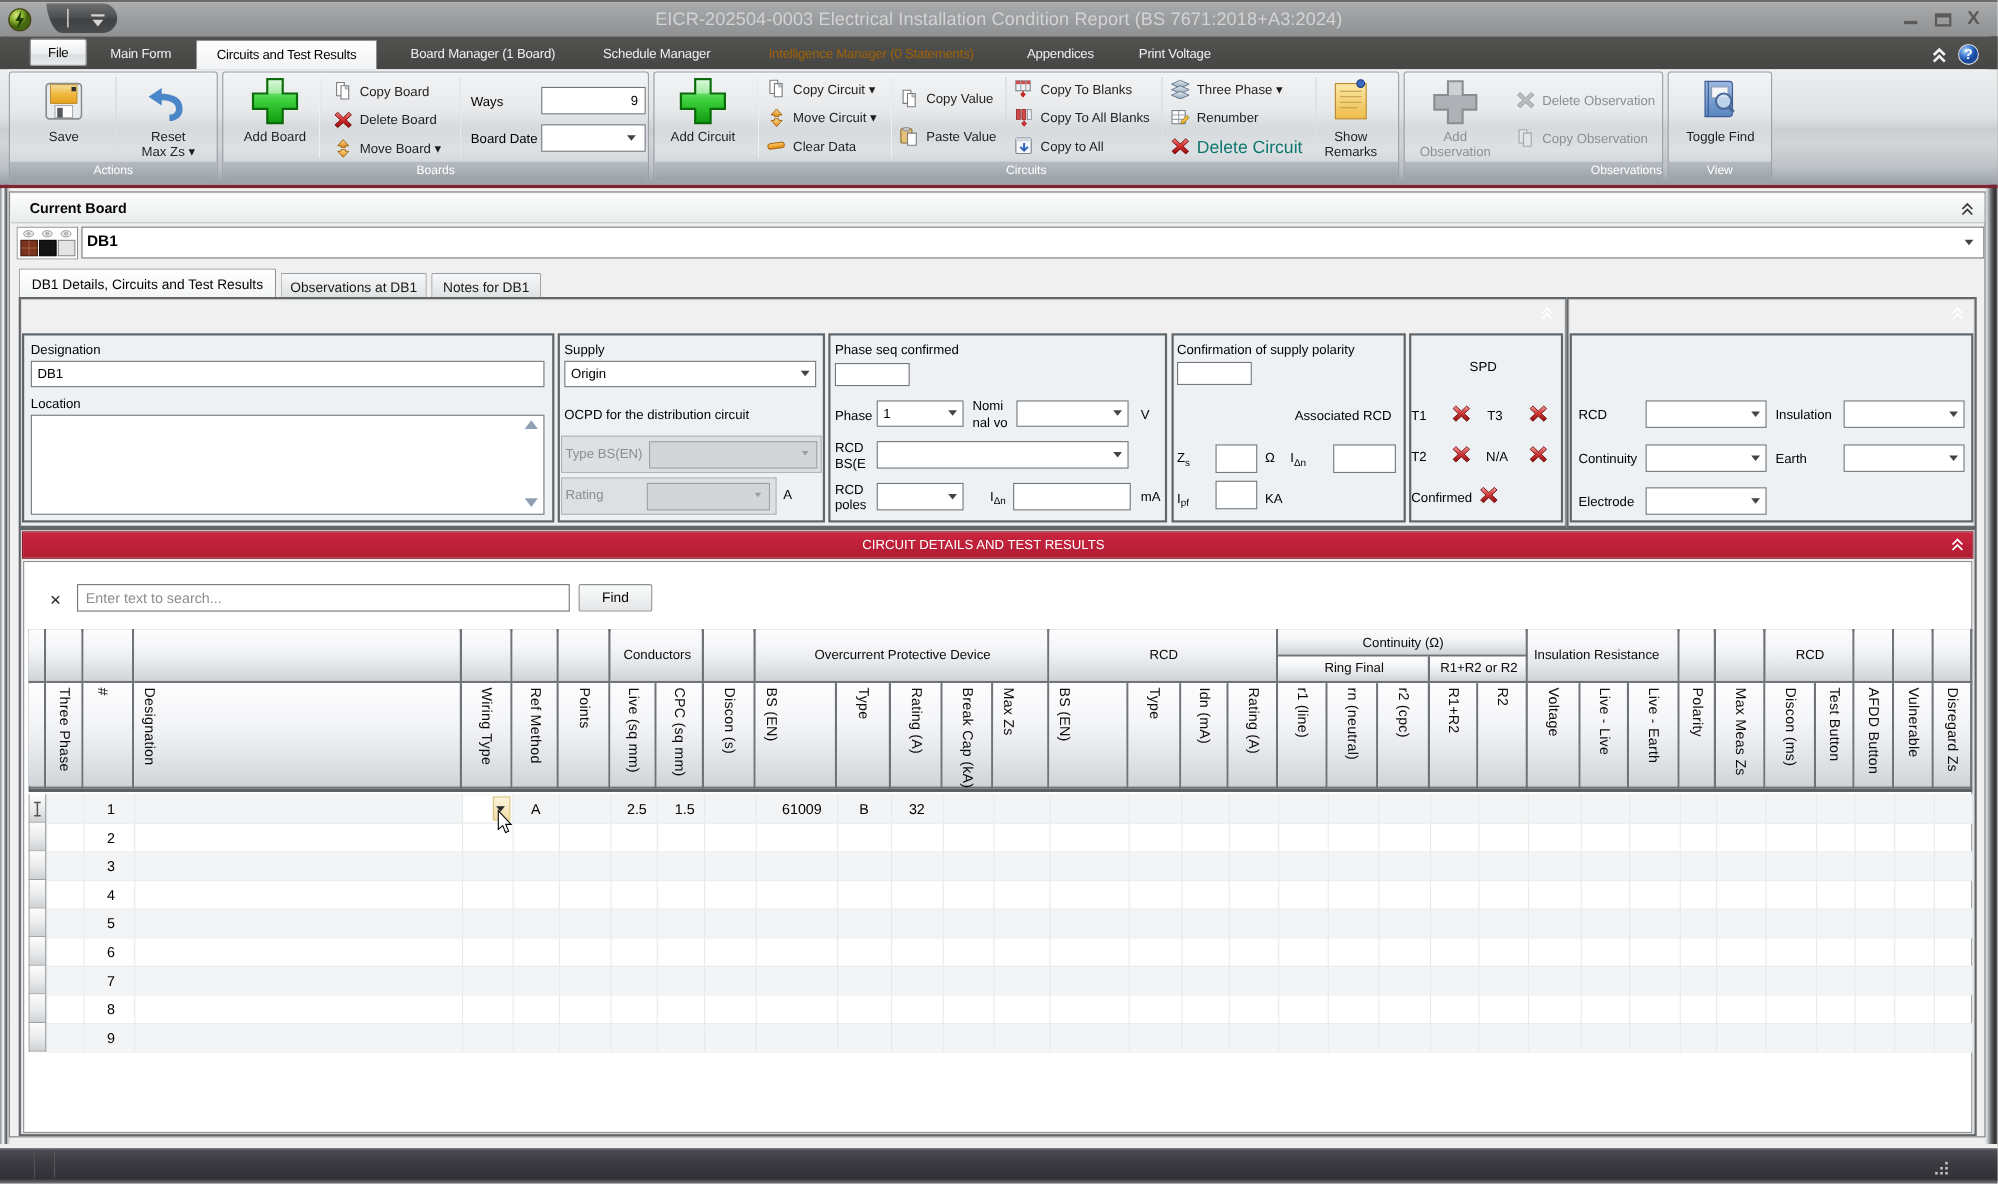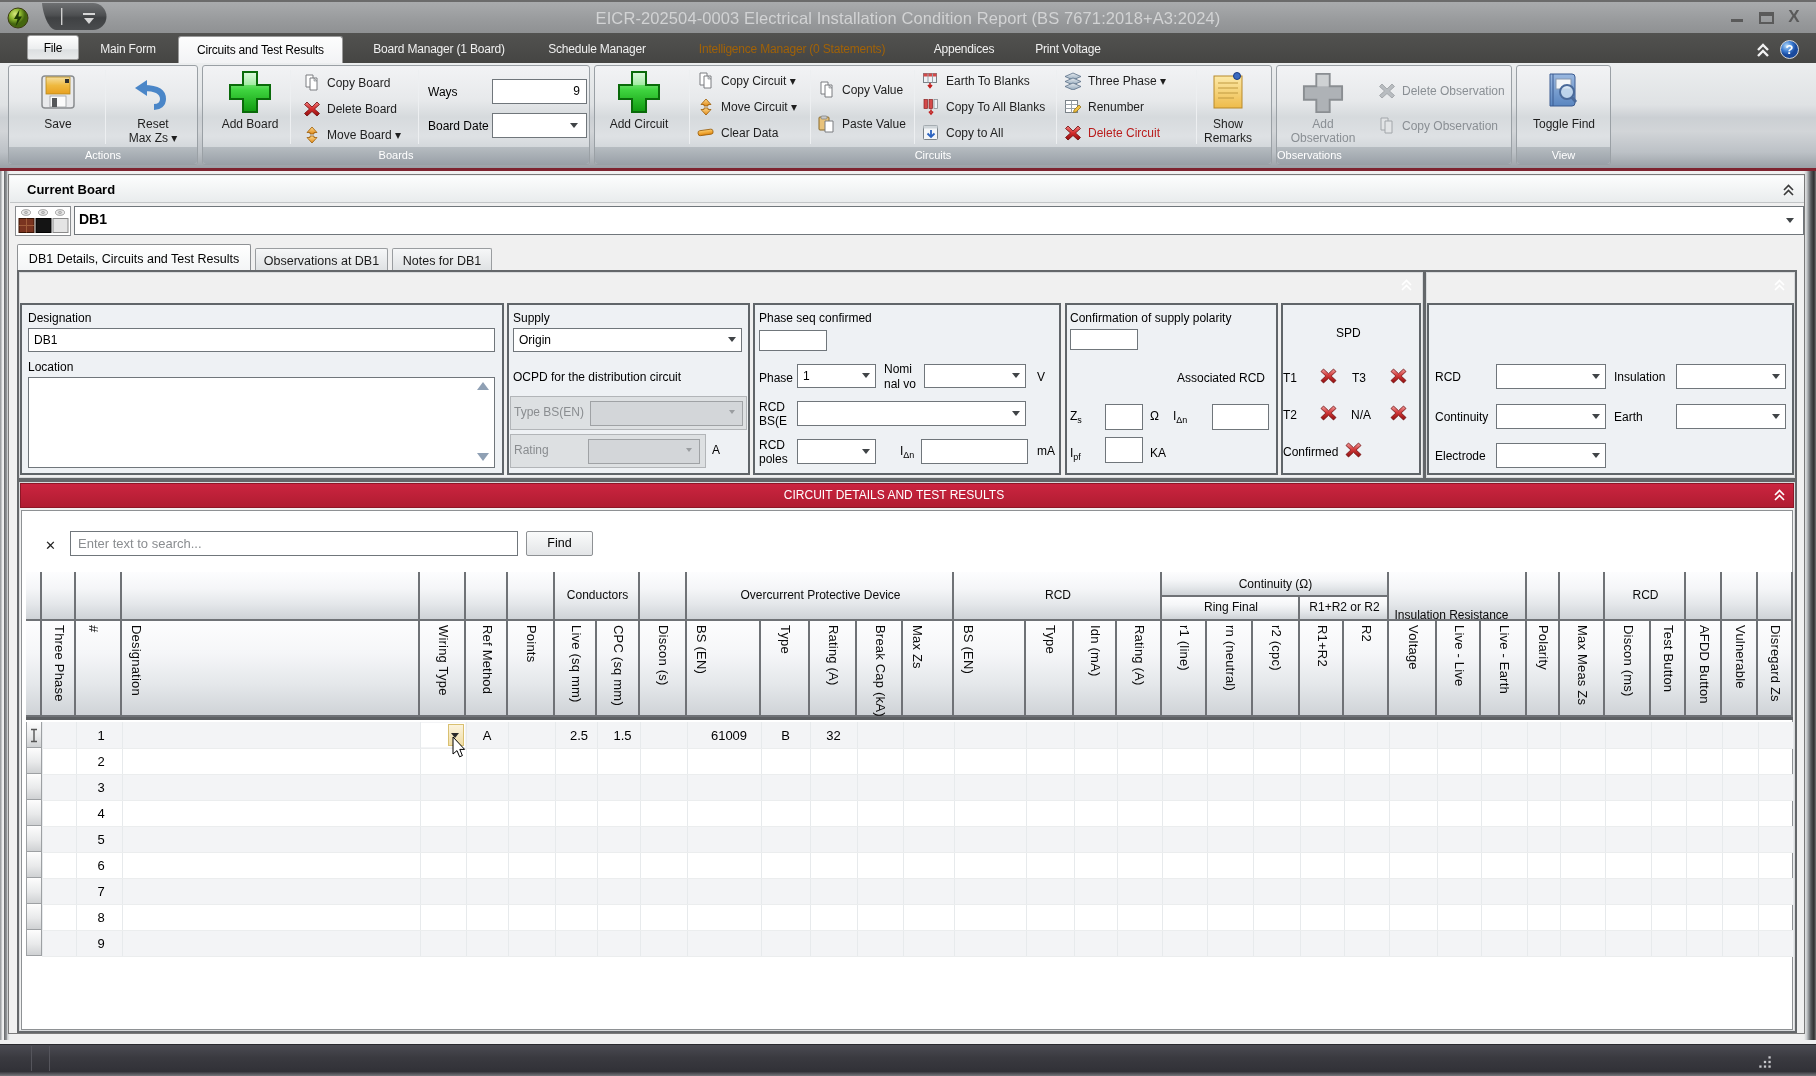--- a/index.html
+++ b/index.html
@@ -77,21 +77,21 @@
     </svg>
 <div class="abs" style="left:0;top:63px;width:1816px;height:105px;background:linear-gradient(#eceeef,#dfe2e4 40%,#cbcfd3 52%,#d2d5d8 65%,#bcc1c6 85%,#9aa0a6);"></div>
 <div class="abs" style="left:0;top:168px;width:1816px;height:3px;background:#7e2430;"></div>
 <div class="abs" style="left:8px;top:65px;width:190px;height:100px;border:1px solid #9aa0a5;border-radius:3px;background:linear-gradient(#f2f3f5,#e7e9eb 35%,#d6dadd 52%,#dee1e4 72%,#ccd1d5 90%,#bdc2c7);"></div>
 <div class="abs" style="left:9px;top:147px;width:188px;height:17px;border-radius:0 0 3px 3px;background:linear-gradient(#b6bcc1,#9aa1a8);text-align:center;font-size:11px;color:#fff;line-height:16px;">Actions</div>
 <div class="abs" style="left:202px;top:65px;width:388px;height:100px;border:1px solid #9aa0a5;border-radius:3px;background:linear-gradient(#f2f3f5,#e7e9eb 35%,#d6dadd 52%,#dee1e4 72%,#ccd1d5 90%,#bdc2c7);"></div>
 <div class="abs" style="left:203px;top:147px;width:386px;height:17px;border-radius:0 0 3px 3px;background:linear-gradient(#b6bcc1,#9aa1a8);text-align:center;font-size:11px;color:#fff;line-height:16px;">Boards</div>
 <div class="abs" style="left:594px;top:65px;width:678px;height:100px;border:1px solid #9aa0a5;border-radius:3px;background:linear-gradient(#f2f3f5,#e7e9eb 35%,#d6dadd 52%,#dee1e4 72%,#ccd1d5 90%,#bdc2c7);"></div>
 <div class="abs" style="left:595px;top:147px;width:676px;height:17px;border-radius:0 0 3px 3px;background:linear-gradient(#b6bcc1,#9aa1a8);text-align:center;font-size:11px;color:#fff;line-height:16px;">Circuits</div>
 <div class="abs" style="left:1276px;top:65px;width:236px;height:100px;border:1px solid #9aa0a5;border-radius:3px;background:linear-gradient(#f2f3f5,#e7e9eb 35%,#d6dadd 52%,#dee1e4 72%,#ccd1d5 90%,#bdc2c7);"></div>
-<div class="abs" style="left:1277px;top:147px;width:234px;height:17px;border-radius:0 0 3px 3px;background:linear-gradient(#b6bcc1,#9aa1a8);text-align:left;font-size:11px;color:#fff;line-height:16px;">Observations</div>
+<div class="abs" style="left:1277px;top:147px;width:234px;height:17px;border-radius:0 0 3px 3px;background:linear-gradient(#b6bcc1,#9aa1a8);text-align:right;font-size:11px;color:#fff;line-height:16px;">Observations</div>
 <div class="abs" style="left:1516px;top:65px;width:95px;height:100px;border:1px solid #9aa0a5;border-radius:3px;background:linear-gradient(#f2f3f5,#e7e9eb 35%,#d6dadd 52%,#dee1e4 72%,#ccd1d5 90%,#bdc2c7);"></div>
 <div class="abs" style="left:1517px;top:147px;width:93px;height:17px;border-radius:0 0 3px 3px;background:linear-gradient(#b6bcc1,#9aa1a8);text-align:center;font-size:11px;color:#fff;line-height:16px;">View</div>
 <svg class="abs" style="left:40px;top:74px" width="36" height="36" viewBox="0 0 36 36">
 <defs>
         <linearGradient id="fl" x1="0" y1="0" x2="0" y2="1">
           <stop offset="0" stop-color="#f5dfa0"></stop>
           <stop offset="50%" stop-color="#efb93f"></stop>
           <stop offset="100%" stop-color="#e8a020"></stop>
         </linearGradient>
       </defs>
@@ -211,21 +211,21 @@
       </svg></div>
 <div class="abs" style="left:842px;top:117px;font-size:12px;color:#1e1e1e;white-space:nowrap;">Paste Value</div>
 <div class="abs" style="left:914px;top:70px;width:1px;height:74px;background:#b2b7bb;border-right:1px solid #edeff1;"></div>
 <div class="abs" style="left:922px;top:72px;width:18px;height:18px;"><svg width="18" height="18" viewBox="0 0 18 18">
         <rect x="1.5" y="1.5" width="13" height="9" fill="#eef2f6" stroke="#7a8288"></rect>
         <rect x="1.5" y="1.5" width="13" height="3" fill="#d44a4a"></rect>
         <line x1="6" y1="1.5" x2="6" y2="10.5" stroke="#9aa2a8"></line>
         <line x1="10.5" y1="1.5" x2="10.5" y2="10.5" stroke="#9aa2a8"></line>
         <path d="M8 11 L8 14 M6 13 L8 15.5 L10 13" stroke="#c02020" stroke-width="1.6" fill="none"></path>
       </svg></div>
-<div class="abs" style="left:946px;top:74px;font-size:12px;color:#1e1e1e;white-space:nowrap;">Earth To Blanks</div>
+<div class="abs" style="left:946px;top:74px;font-size:12px;color:#1e1e1e;white-space:nowrap;">Copy To Blanks</div>
 <div class="abs" style="left:922px;top:98px;width:18px;height:18px;"><svg width="18" height="18" viewBox="0 0 18 18">
         <rect x="2" y="1.5" width="3.5" height="9" fill="#d44a4a" stroke="#8a2020" stroke-width="0.7"></rect>
         <rect x="7" y="1.5" width="3.5" height="9" fill="#d44a4a" stroke="#8a2020" stroke-width="0.7"></rect>
         <rect x="12" y="1.5" width="3.5" height="9" fill="#eef2f6" stroke="#7a8288" stroke-width="0.7"></rect>
         <path d="M9 11.5 L9 14 M7 13.5 L9 16 L11 13.5" stroke="#c02020" stroke-width="1.6" fill="none"></path>
       </svg></div>
 <div class="abs" style="left:946px;top:100px;font-size:12px;color:#1e1e1e;white-space:nowrap;">Copy To All Blanks</div>
 <div class="abs" style="left:922px;top:124px;width:18px;height:18px;"><svg width="18" height="18" viewBox="0 0 18 18">
         <rect x="1.5" y="1.5" width="14" height="14" rx="1" fill="#f4f6f8" stroke="#7a8288"></rect>
         <rect x="1.5" y="1.5" width="14" height="3" fill="#d0d6da"></rect>
@@ -256,21 +256,21 @@
 <div class="abs" style="left:1064px;top:124px;width:18px;height:18px;"><svg width="18" height="18" viewBox="0 0 18 18">
         <defs>
           <linearGradient id="rx" x1="0" y1="0" x2="0" y2="1">
             <stop offset="0" stop-color="#f08080"></stop>
             <stop offset="50%" stop-color="#d42a2a"></stop>
             <stop offset="100%" stop-color="#8e0e0e"></stop>
           </linearGradient>
         </defs>
         <path d="M4 2 L9 7 L14 2 L16.5 4.5 L11.5 9 L16.5 13.5 L14 16 L9 11.5 L4 16 L1.5 13.5 L6.5 9 L1.5 4.5 Z" fill="url(#rx)" stroke="#6e0a0a" stroke-width="0.8"></path>
       </svg></div>
-<div class="abs" style="left:1088px;top:126px;font-size:12px;color:#b91c1c;white-space:nowrap;">Delete Circuit</div>
+<div class="abs" style="left:1088px;top:126px;font-size:16px;color:#0f766e;white-space:nowrap;">Delete Circuit</div>
 <div class="abs" style="left:1196px;top:70px;width:1px;height:74px;background:#b2b7bb;border-right:1px solid #edeff1;"></div>
 <svg class="abs" style="left:1210px;top:70px" width="38" height="40" viewBox="0 0 38 40">
 <defs>
         <linearGradient id="note" x1="0" y1="0" x2="0" y2="1">
           <stop offset="0" stop-color="#fce9a8"></stop>
           <stop offset="100%" stop-color="#eebb4a"></stop>
         </linearGradient>
       </defs>
 <rect x="4" y="6" width="28" height="32" fill="url(#note)" stroke="#b8892a"></rect>
 <line x1="8" y1="13" x2="28" y2="13" stroke="#c09a40"></line>
@@ -492,21 +492,21 @@
 <div class="abs gtxt" style="left:687px;top:588px;width:267px;">Overcurrent Protective Device</div>
 <div class="rgc" style="left:954px;top:572px;width:208px;height:49px;"></div>
 <div class="abs gtxt" style="left:954px;top:588px;width:208px;">RCD</div>
 <div class="rgc" style="left:1162px;top:572px;width:227px;height:25px;"></div>
 <div class="abs gtxt" style="left:1162px;top:577px;width:227px;">Continuity (Ω)</div>
 <div class="rgc" style="left:1162px;top:597px;width:138px;height:24px;"></div>
 <div class="abs gtxt" style="left:1162px;top:600px;width:138px;">Ring Final</div>
 <div class="rgc" style="left:1300px;top:597px;width:89px;height:24px;"></div>
 <div class="abs gtxt" style="left:1300px;top:600px;width:89px;">R1+R2 or R2</div>
 <div class="rgc" style="left:1389px;top:572px;width:138px;height:49px;"></div>
-<div class="abs gtxt" style="left:1389px;top:588px;width:125px;margin-top:20px;">Insulation Resistance</div>
+<div class="abs gtxt" style="left:1389px;top:588px;width:125px;">Insulation Resistance</div>
 <div class="rgc" style="left:1605px;top:572px;width:81px;height:49px;"></div>
 <div class="abs gtxt" style="left:1605px;top:588px;width:81px;">RCD</div>
 <div class="rgc" style="left:26px;top:572px;width:16px;height:49px;"></div>
 <div class="rgc" style="left:42px;top:572px;width:34px;height:49px;"></div>
 <div class="rgc" style="left:76px;top:572px;width:46px;height:49px;"></div>
 <div class="rgc" style="left:122px;top:572px;width:298px;height:49px;"></div>
 <div class="rgc" style="left:420px;top:572px;width:46px;height:49px;"></div>
 <div class="rgc" style="left:466px;top:572px;width:42px;height:49px;"></div>
 <div class="rgc" style="left:508px;top:572px;width:47px;height:49px;"></div>
 <div class="rgc" style="left:640px;top:572px;width:47px;height:49px;"></div>

